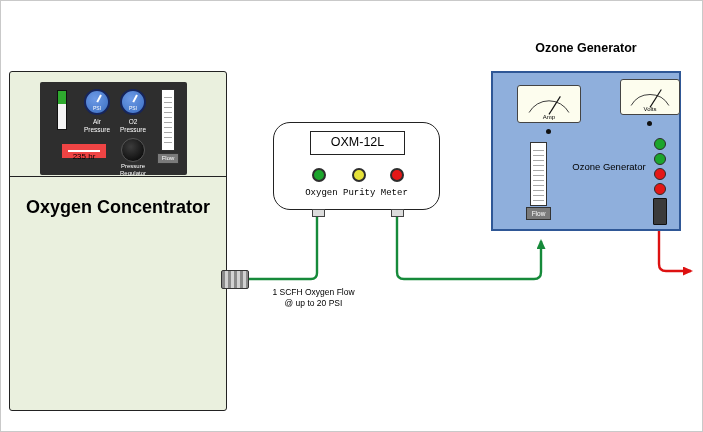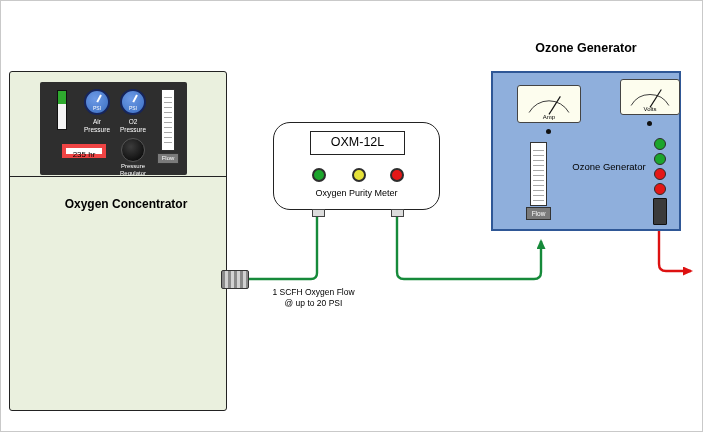--- a/index.html
+++ b/index.html
@@ -7,21 +7,21 @@
   .canvas { position:relative; width:703px; height:432px; background:#fff; border:1px solid #c9c9c9; overflow:hidden; }
 
   .wires { position:absolute; left:0; top:0; width:703px; height:432px; pointer-events:none; }
   .wire { fill:none; stroke-width:2.4px; }
 
   
   .concentrator { position:absolute; left:8px; top:70px; width:218px; height:340px;
       background:#eaf0de; border:1.5px solid #222; border-radius:3px; }
   .conc-divider { position:absolute; left:0; top:104px; width:100%; border-top:1.5px solid #222; }
   .conc-label { position:absolute; top:125px; width:100%; text-align:center;
-      font-weight:bold; font-size:12px; color:#000;margin-left:8px; }
+      font-weight:bold; font-size:18px; color:#000; }
 
   .panel { position:absolute; left:30px; top:10px; width:147px; height:93px;
       background:#2e2e2e; border-radius:2px; }
   .indicator-strip { position:absolute; left:17px; top:8px; width:10px; height:40px;
       background:#f4f4f4; border:1px solid #111; }
   .indicator-strip .on-light { width:100%; height:13px; background:#2faa2f; }
 
   .pressure-gauge { position:absolute; width:26px; height:26px; border-radius:50%;
       background:radial-gradient(circle at 40% 35%, #6d9ae6, #3a6ec2);
       border:2px solid #16255c; }
@@ -30,21 +30,21 @@
       transform:translate(-50%,-100%) rotate(28deg); }
   .gauge-unit { position:absolute; bottom:2px; width:100%; text-align:center;
       font-size:5px; color:#fff; }
   .gauge-air { left:44px; top:7px; }
   .gauge-o2  { left:80px; top:7px; }
   .panel-text { position:absolute; color:#fff; font-size:6.5px; line-height:1.2;
       text-align:center; }
   .lbl-air { left:36px; top:36px; width:42px; }
   .lbl-o2  { left:72px; top:36px; width:42px; }
   .hour-meter { position:absolute; left:22px; top:62px; width:44px; height:14px;
-      background:#fff; border:4px solid #ef4444; font-size:8px; color:#000;
+      background:#fff; border:6px solid #ef4444; font-size:8px; color:#000;
       text-align:center; line-height:13px; }
   .regulator-knob { position:absolute; left:81px; top:56px; width:24px; height:24px;
       border-radius:50%; background:radial-gradient(circle at 40% 35%, #3c3c3c, #000);
       border:1.5px solid #555; }
   .lbl-reg { left:58px; top:81px; width:70px; font-size:6px; }
 
   .flow-tube { background:#fff; border:1px solid #333; }
   .flow-ticks { position:absolute; left:2px; right:2px; top:3px; bottom:3px;
       background:repeating-linear-gradient(to bottom, transparent 0, transparent 4px, #a9a9a9 4px, #a9a9a9 5px); }
   .flow-tag { background:#7a7a7a; border:1px solid #333; color:#fff;
@@ -66,21 +66,21 @@
       border:1.5px solid #222; background:#fff; font-size:12.5px; text-align:center;
       line-height:21px; color:#000; }
   .led { position:absolute; width:14px; height:14px; border-radius:50%; border:2px solid #2d2d2d; }
   .led-green  { background:#1ca52c; }
   .led-yellow { background:#e6e23a; }
   .led-red    { background:#e31717; }
   .pm-led-1 { left:38px; top:45px; }
   .pm-led-2 { left:78px; top:45px; }
   .pm-led-3 { left:116px; top:45px; }
   .pm-label { position:absolute; top:65px; width:100%; text-align:center;
-      font-size:9px; color:#000; }
+      font-size:9px; color:#000;font-family:Liberation Mono, monospace; }
   .port { position:absolute; bottom:-8px; width:13px; height:8px;
       background:#dcdcdc; border:1.2px solid #444; }
   .port-left  { left:38px; }
   .port-right { left:117px; }
 
   
   .ozone-title { position:absolute; left:490px; top:40px; width:190px;
       text-align:center; font-weight:bold; font-size:12.5px; color:#000; }
   .ozone-box { position:absolute; left:490px; top:70px; width:190px; height:160px;
       background:#8fafdc; border:2px solid #2f5796; }

